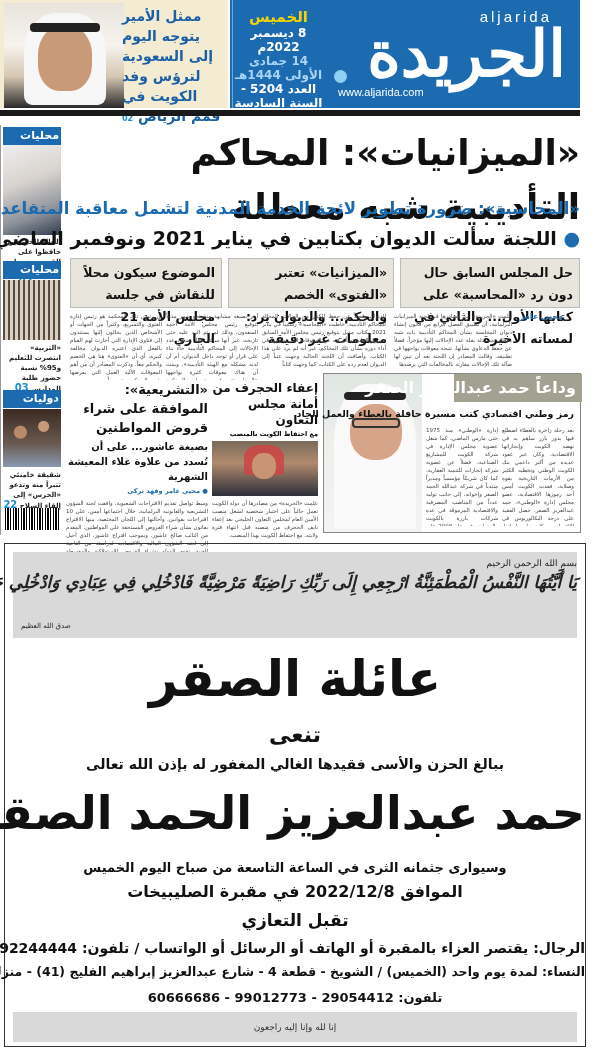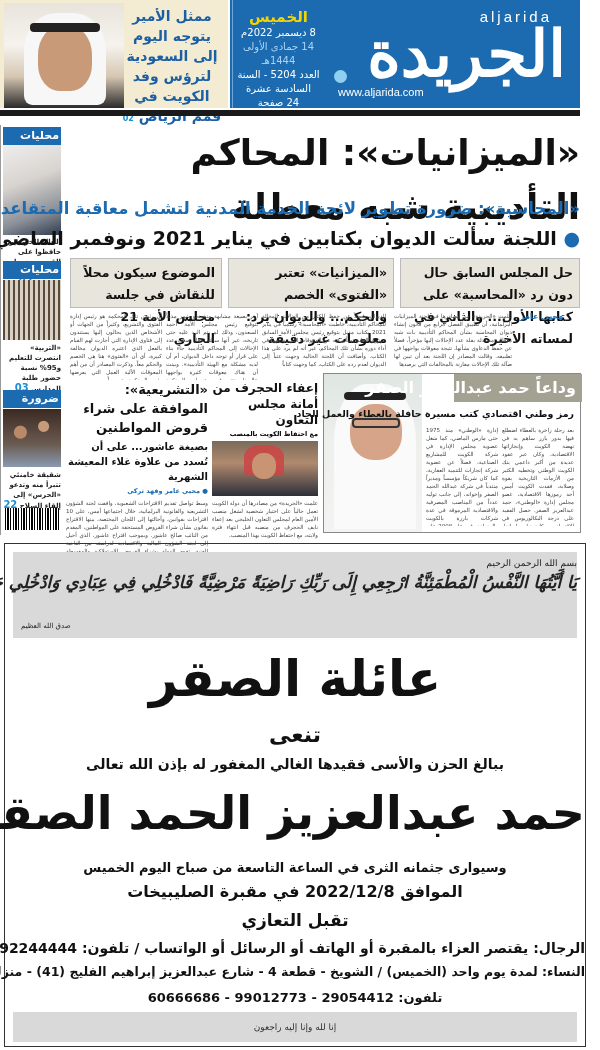--- a/index.html
+++ b/index.html
@@ -7,28 +7,28 @@
 .abs{position:absolute}
 
 #masthead{left:230px;top:0;width:350px;height:108px;background:#1c6bb0}
 #logo-block{left:330px;top:0;width:250px;height:108px}
 #logo-latin{position:absolute;right:28px;top:8px;color:#fff;font-family:"Liberation Sans",sans-serif;font-size:15px;letter-spacing:3px;direction:ltr}
 #logo-ar{position:absolute;right:14px;top:18px;color:#fff;font-family:Liberation Serif, serif;font-weight:bold;font-size:64px;line-height:74px;letter-spacing:-2px}
 #logo-dot{position:absolute;left:4px;top:70px;width:13px;height:13px;border-radius:50%;background:#8fd0f2}
 #logo-url{position:absolute;left:8px;top:86px;color:#fff;font-family:"Liberation Sans",sans-serif;font-size:11px;direction:ltr}
 #dateline{left:232px;top:0;width:98px;height:108px;border-left:1px solid #6ea6d8;padding:8px 6px 0 0;color:#fff;text-align:center}
 #dateline .day{color:#f4d300;font-weight:bold;font-size:15px;line-height:18px}
-#dateline .ln{font-size:10px;line-height:14px;font-weight:normal}
+#dateline .ln{font-size:12px;line-height:14px;font-weight:bold}
 #dateline .ln.hijri{color:#a9d3f5}
 #top-promo{left:0;top:0;width:228px;height:108px;background:#f4ecd2}
 #promo-photo{left:4px;top:3px;width:120px;height:105px;background:linear-gradient(180deg,#e8e4dc 0%,#f6f3ee 40%,#d6c7b3 70%,#2a2a2a 100%);overflow:hidden}
 #promo-photo .head{position:absolute;left:34px;top:22px;width:54px;height:66px;border-radius:45% 45% 40% 40%;background:#c99a78}
 #promo-photo .ghutra{position:absolute;left:20px;top:10px;width:82px;height:92px;border-radius:40% 40% 10% 10%;background:#f7f7f7}
 #promo-photo .agal{position:absolute;left:26px;top:20px;width:70px;height:9px;border-radius:4px;background:#222}
-#promo-text{right:6px;top:6px;width:100px;text-align:center;color:#1b5fa4;font-weight:bold;font-size:14px;line-height:20px}
+#promo-text{right:6px;top:6px;width:100px;text-align:left;color:#1b5fa4;font-weight:bold;font-size:14px;line-height:20px}
 .pg{color:#1b8fd1;font-size:8px;font-weight:bold}
 #hr-top{left:0;top:110px;width:580px;height:6px;background:#1a1a1a}
 
 #rail{left:0;top:125px;width:62px;height:410px;border-left:1px solid #999}
 .rail-head{position:absolute;left:2px;width:58px;height:18px;background:#1c6bb0;color:#fff;font-weight:bold;font-size:11px;text-align:right;padding-right:2px;line-height:18px}
 .rail-photo{position:absolute;left:2px;width:58px}
 .rail-cap{position:absolute;left:2px;width:58px;font-size:7px;line-height:10px;font-weight:bold;text-align:right;color:#222}
 .rail-pg{color:#1b8fd1;font-weight:bold;font-size:10px}
 #barcode{position:absolute;left:4px;top:383px;width:54px;height:22px;background:repeating-linear-gradient(90deg,#000 0 1px,#fff 1px 2px,#000 2px 4px,#fff 4px 5px,#000 5px 6px,#fff 6px 8px)}
 
@@ -102,21 +102,21 @@
 
 <div id="rail" class="abs">
   <div class="rail-head" style="top:2px">محليات</div>
   <div class="rail-photo" style="top:20px;height:90px;background:linear-gradient(160deg,#eee 0%,#d8d3ce 40%,#8a8f98 75%,#2e3a4c 100%)"></div>
   <div class="rail-cap" style="top:112px"><span>الخالد للخريجين: حافظوا على القسم وضعوا أهل الكويت بعيونكم</span> <span class="rail-pg">03</span></div>
 
   <div class="rail-head" style="top:136px">محليات</div>
   <div class="rail-photo" style="top:155px;height:60px;background:repeating-linear-gradient(90deg,#5a4a3a 0 2px,#d8d0c4 2px 5px),#c8bfae"></div>
   <div class="rail-cap" style="top:218px"><span>«التربية» انتصرت للتعليم و95% نسبة حضور طلبة المدارس</span> <span class="rail-pg">03</span></div>
 
-  <div class="rail-head" style="top:265px">ضرورة</div>
+  <div class="rail-head" style="top:265px">دوليات</div>
   <div class="rail-photo" style="top:284px;height:58px;background:radial-gradient(circle at 30% 40%,#b98a6a 0 6px,transparent 7px),radial-gradient(circle at 70% 30%,#c79a7a 0 5px,transparent 6px),linear-gradient(180deg,#3a2a22,#6a5a50 60%,#8a9ab0)"></div>
   <div class="rail-cap" style="top:345px"><span>شقيقة خامنئي تتبرأ منه وتدعو «الحرس» إلى إلقاء السلاح</span> <span class="rail-pg">22</span></div>
   <div id="barcode"></div>
 </div>
 
 <div id="headline" class="abs">«الميزانيات»: المحاكم التأديبية شبه معطلة</div>
 <div id="subhead1" class="abs">«المحاسبة»: ضرورة تطوير لائحة الخدمة المدنية لتشمل معاقبة المتقاعدين على مخالفاتهم قبل التقاعد</div>
 <div id="subhead2" class="abs"><span class="bullet">● </span><span>اللجنة سألت الديوان بكتابين في يناير 2021 ونوفمبر الماضي عن معوقات تفعيلها</span></div>
 
 <div class="boxhead" style="left:400px;width:180px">حل المجلس السابق حال دون رد «المحاسبة» على كتابها الأول... والثاني في لمساته الأخيرة</div>

